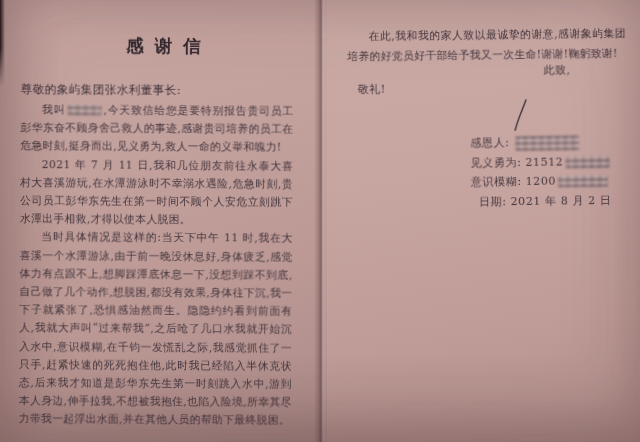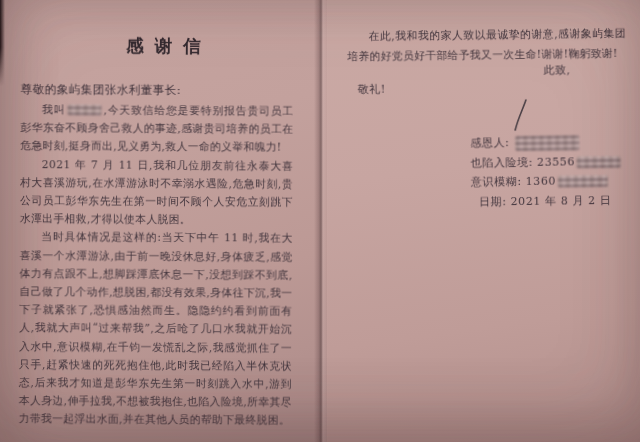--- a/index.html
+++ b/index.html
@@ -123,24 +123,24 @@
 
     <svg class="pen-stroke" viewBox="0 0 22 34">
       <path d="M16 2 C 13 11, 8 20, 5 32" fill="none" stroke="#4b4046" stroke-width="1.6" stroke-linecap="round"></path>
     </svg>
 
     <div class="sig-block">
       <div class="sig-row">
         <span>感恩人:</span><span class="px-redact redact-sign"></span>
       </div>
       <div class="sig-row">
-        <span>也陷入险境:</span><span class="val">23556</span><span class="px-redact redact-id"></span>
+        <span>见义勇为:</span><span class="val">21512</span><span class="px-redact redact-id"></span>
       </div>
       <div class="sig-row">
-        <span>意识模糊:</span><span class="val">1360</span><span class="px-redact redact-phone"></span>
+        <span>意识模糊:</span><span class="val">1200</span><span class="px-redact redact-phone"></span>
       </div>
       <div class="sig-row sig-row-date">
         <span>日期:</span><span class="val">2021 年 8 月 2 日</span>
       </div>
     </div>
   </div>
 
   <div class="edge-sliver"></div>
   <div class="vignette"></div>
 </div>

